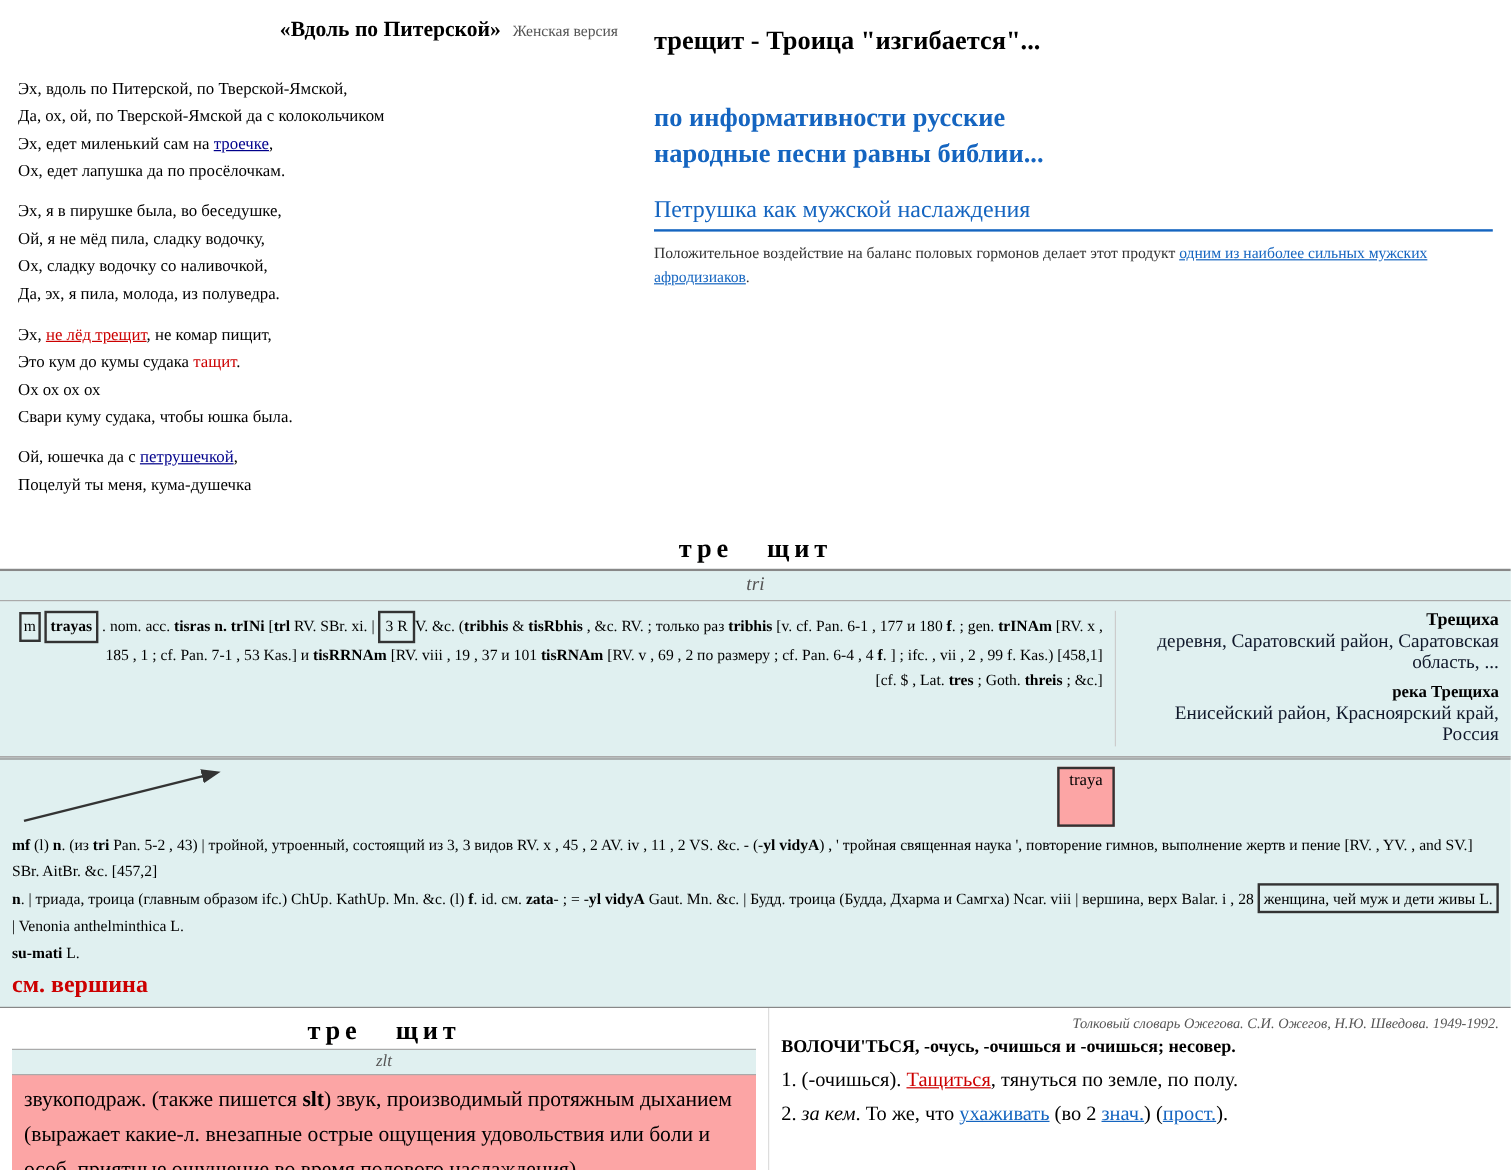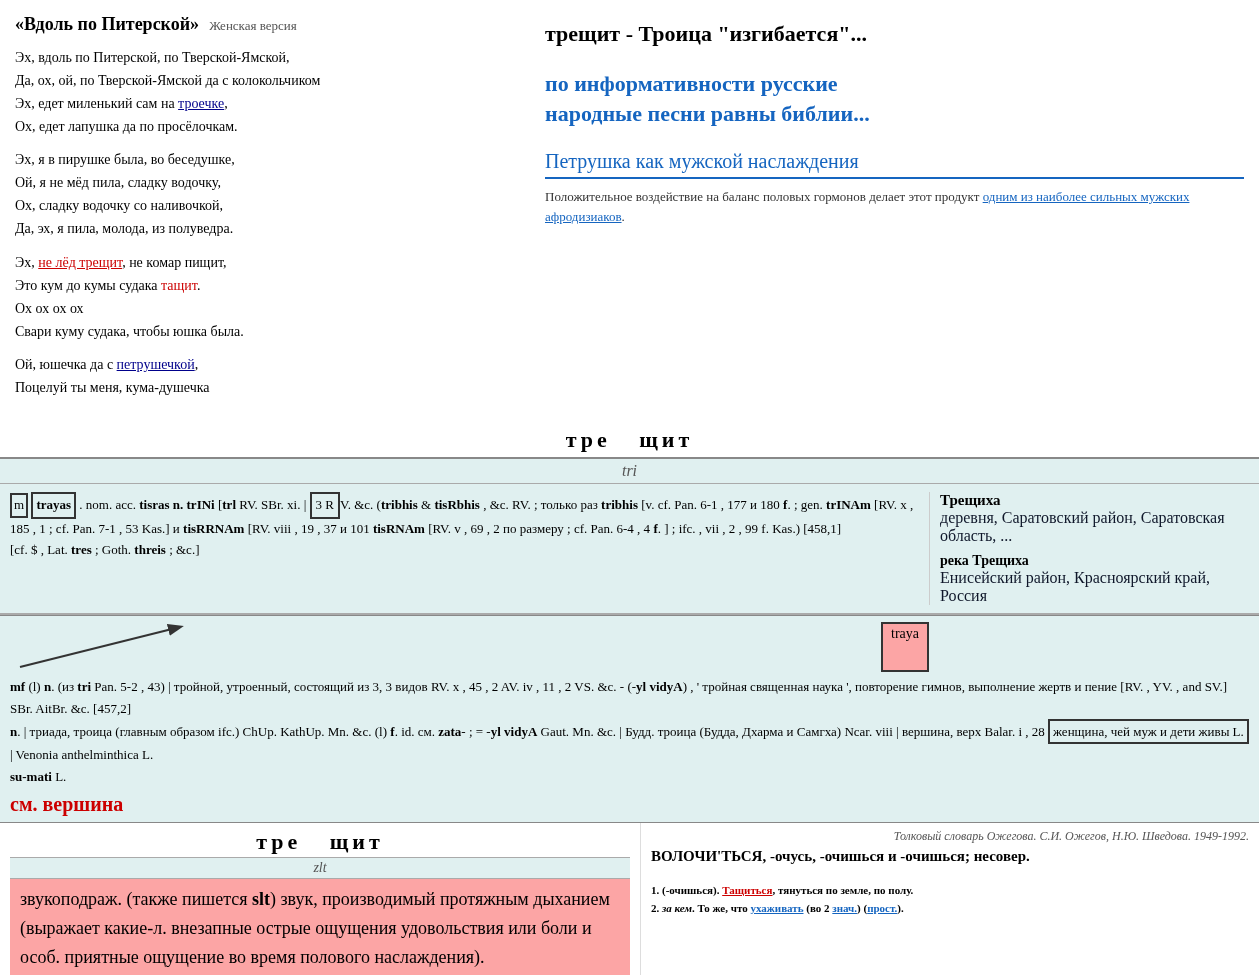--- a/index.html
+++ b/index.html
@@ -22,21 +22,22 @@
       font-size: 14px;
       line-height: 1.6;
     }
     .right-info {
       flex: 1;
       padding: 10px 15px;
     }
     .poem-title {
       font-size: 18px;
       font-weight: bold;
-      margin-bottom: 7px;
+      margin-bottom: 24px;
+      text-align: right;
     }
     .poem-title .subtitle {
       font-size: 13px;
       font-weight: normal;
       color: #555;
       margin-left: 10px;
     }
     .poem-block {
       margin-bottom: 10px;
     }
@@ -52,21 +53,21 @@
       font-size: 22px;
       font-weight: bold;
       color: #000;
       margin-top: 10px;
       line-height: 1.3;
     }
     .info-blue-big {
       font-size: 22px;
       font-weight: bold;
       color: #1565C0;
-      margin-top: 20px;
+      margin-top: 34px;
       line-height: 1.4;
     }
     .petrusha-section {
       margin-top: 20px;
     }
     .petrusha-title {
       font-size: 20px;
       color: #1565C0;
       font-weight: normal;
       border-bottom: 2px solid #1565C0;
@@ -90,20 +91,21 @@
       background: #fff;
     }
 
     .tri-section {
       background: #e0f0f0;
       border-top: 1px solid #aaa;
       border-bottom: 1px solid #aaa;
       padding: 8px 10px;
       display: flex;
       width: 100%;
+      text-align: right;
     }
     .tri-header {
       text-align: center;
       font-size: 16px;
       font-style: italic;
       color: #555;
       padding: 3px 0;
       background: #e0f0f0;
     }
 
@@ -235,24 +237,23 @@
       color: #555;
       text-align: right;
       font-style: italic;
     }
     .volochy-title {
       font-size: 15px;
       font-weight: bold;
       margin-top: 4px;
     }
     .volochy-text {
-      font-size: 11px;
+      font-size: 17px;
       line-height: 1.65;
-      margin-top: 16px;
-      font-weight: bold;
+      margin-top: 4px;
     }
     .volochy-text .underline-red { text-decoration: underline; color: #cc0000; }
     .volochy-text .blue-underline { color: #1565C0; text-decoration: underline; }
     .volochy-text .italic { font-style: italic; }
 
     .m-box {
       display: inline-block;
       border: 2px solid #333;
       padding: 0 2px;
       font-size: 13px;

